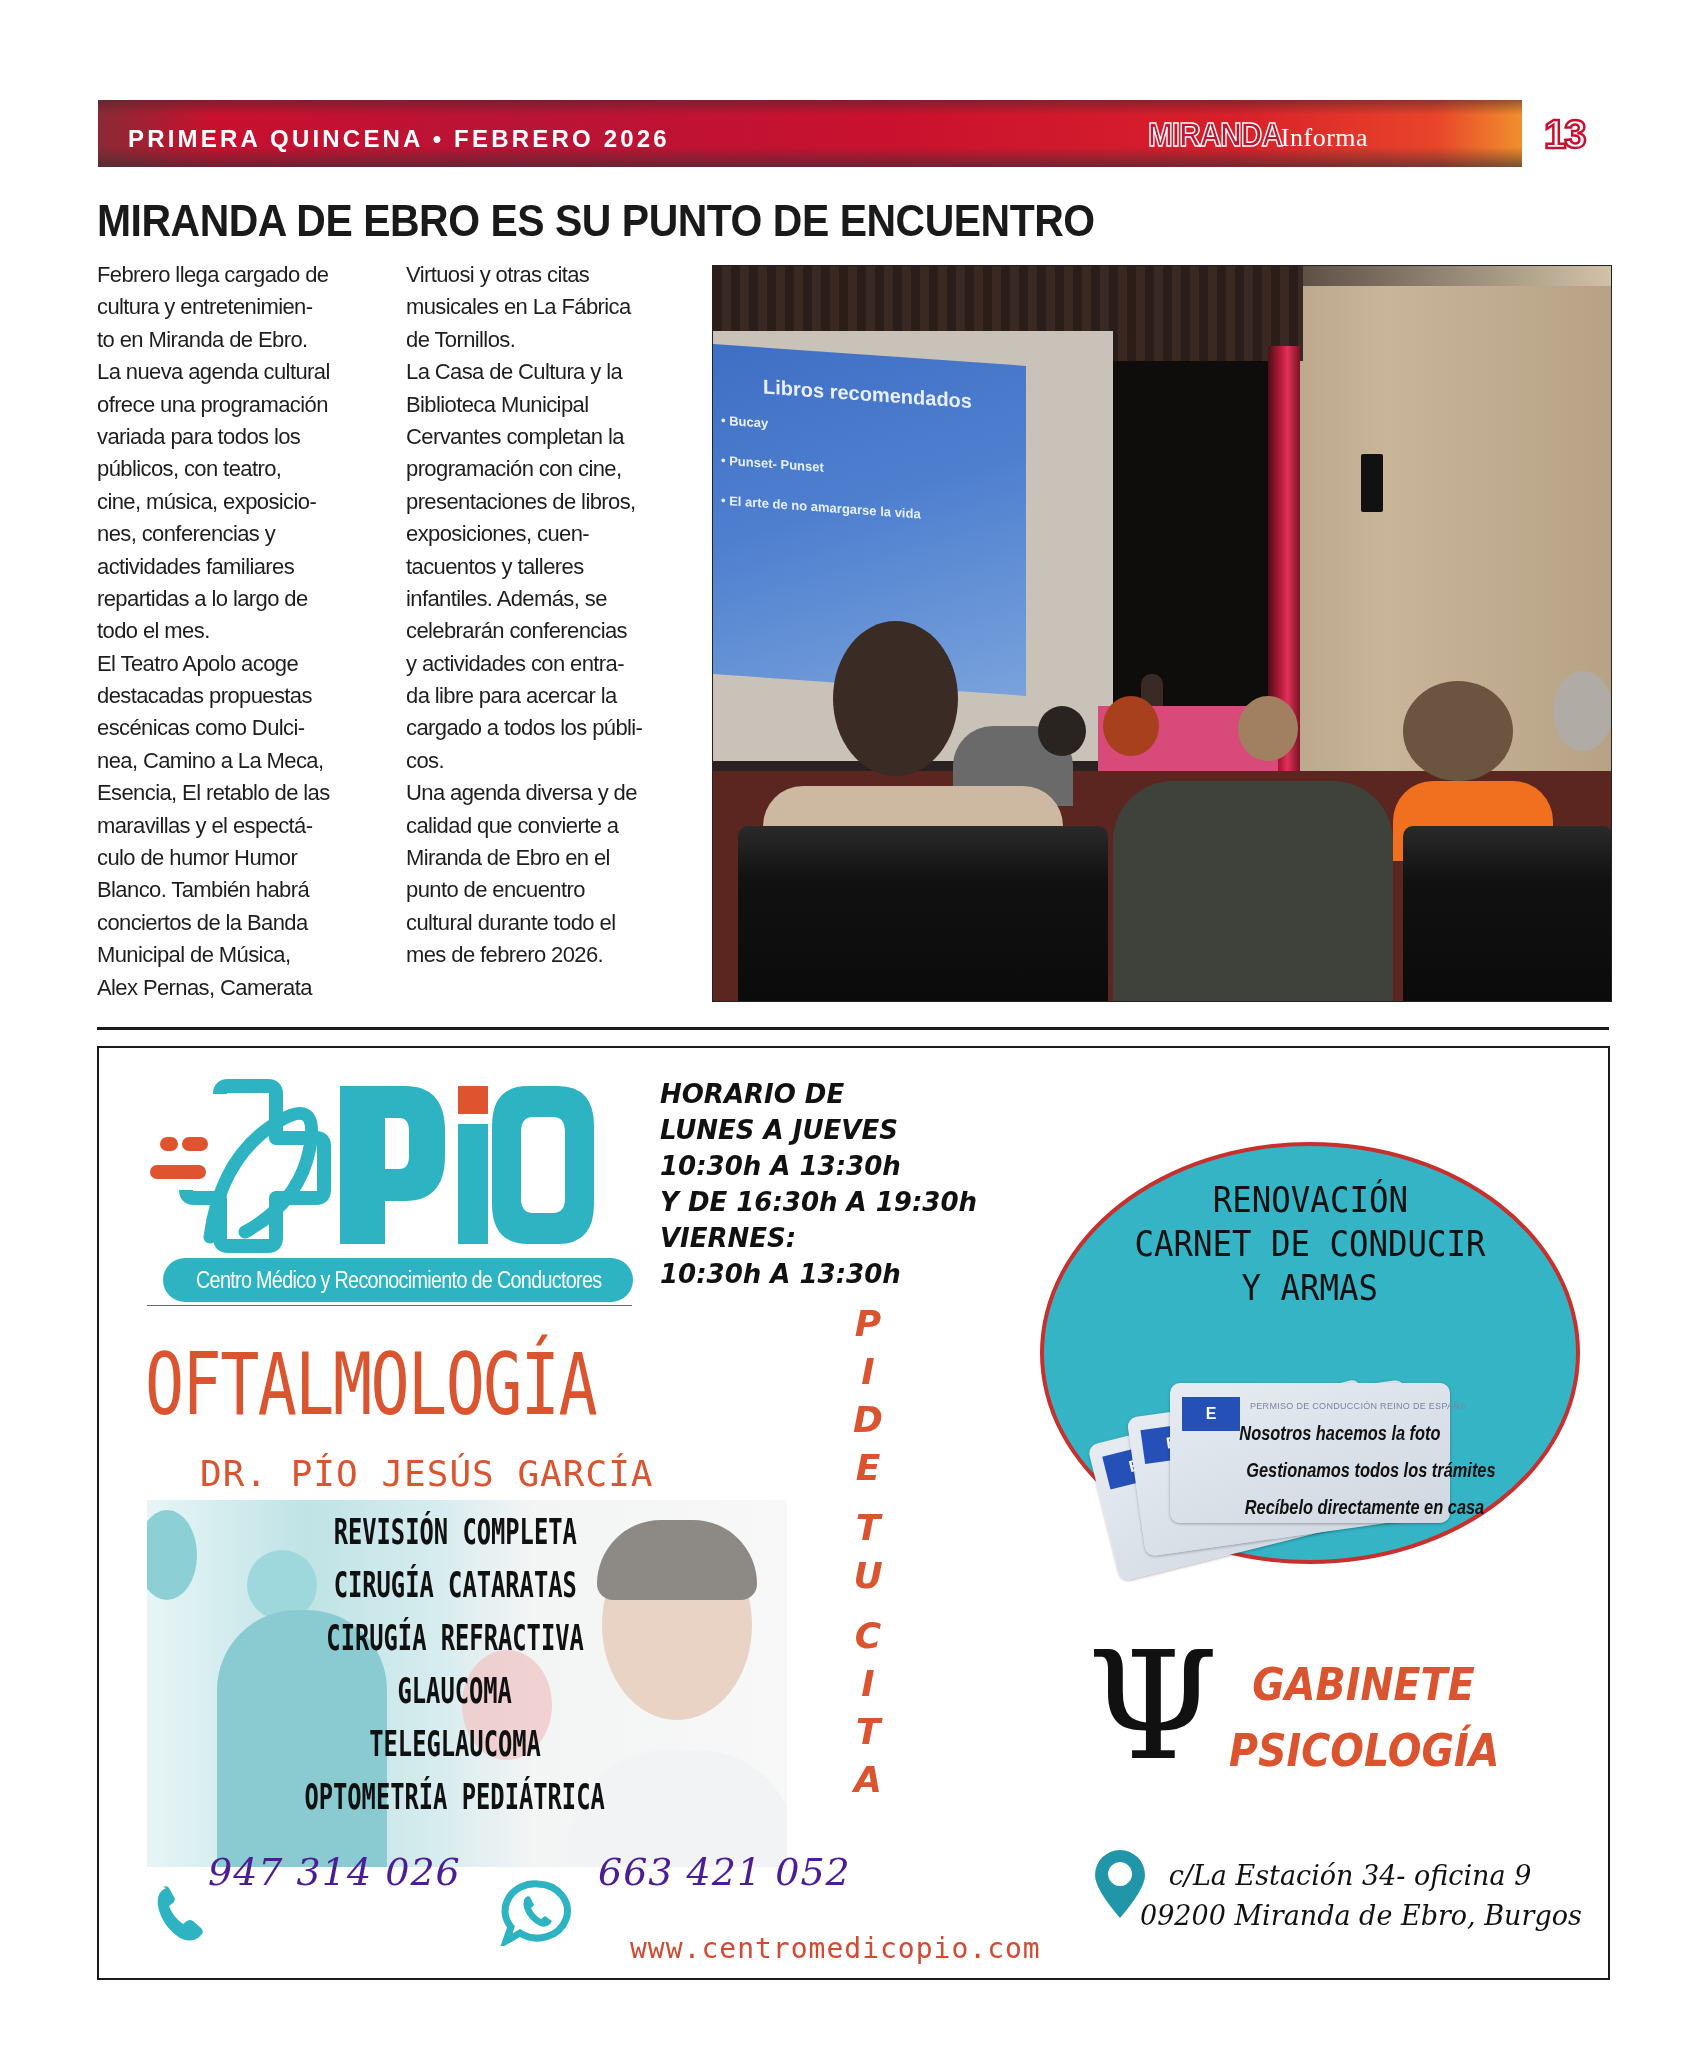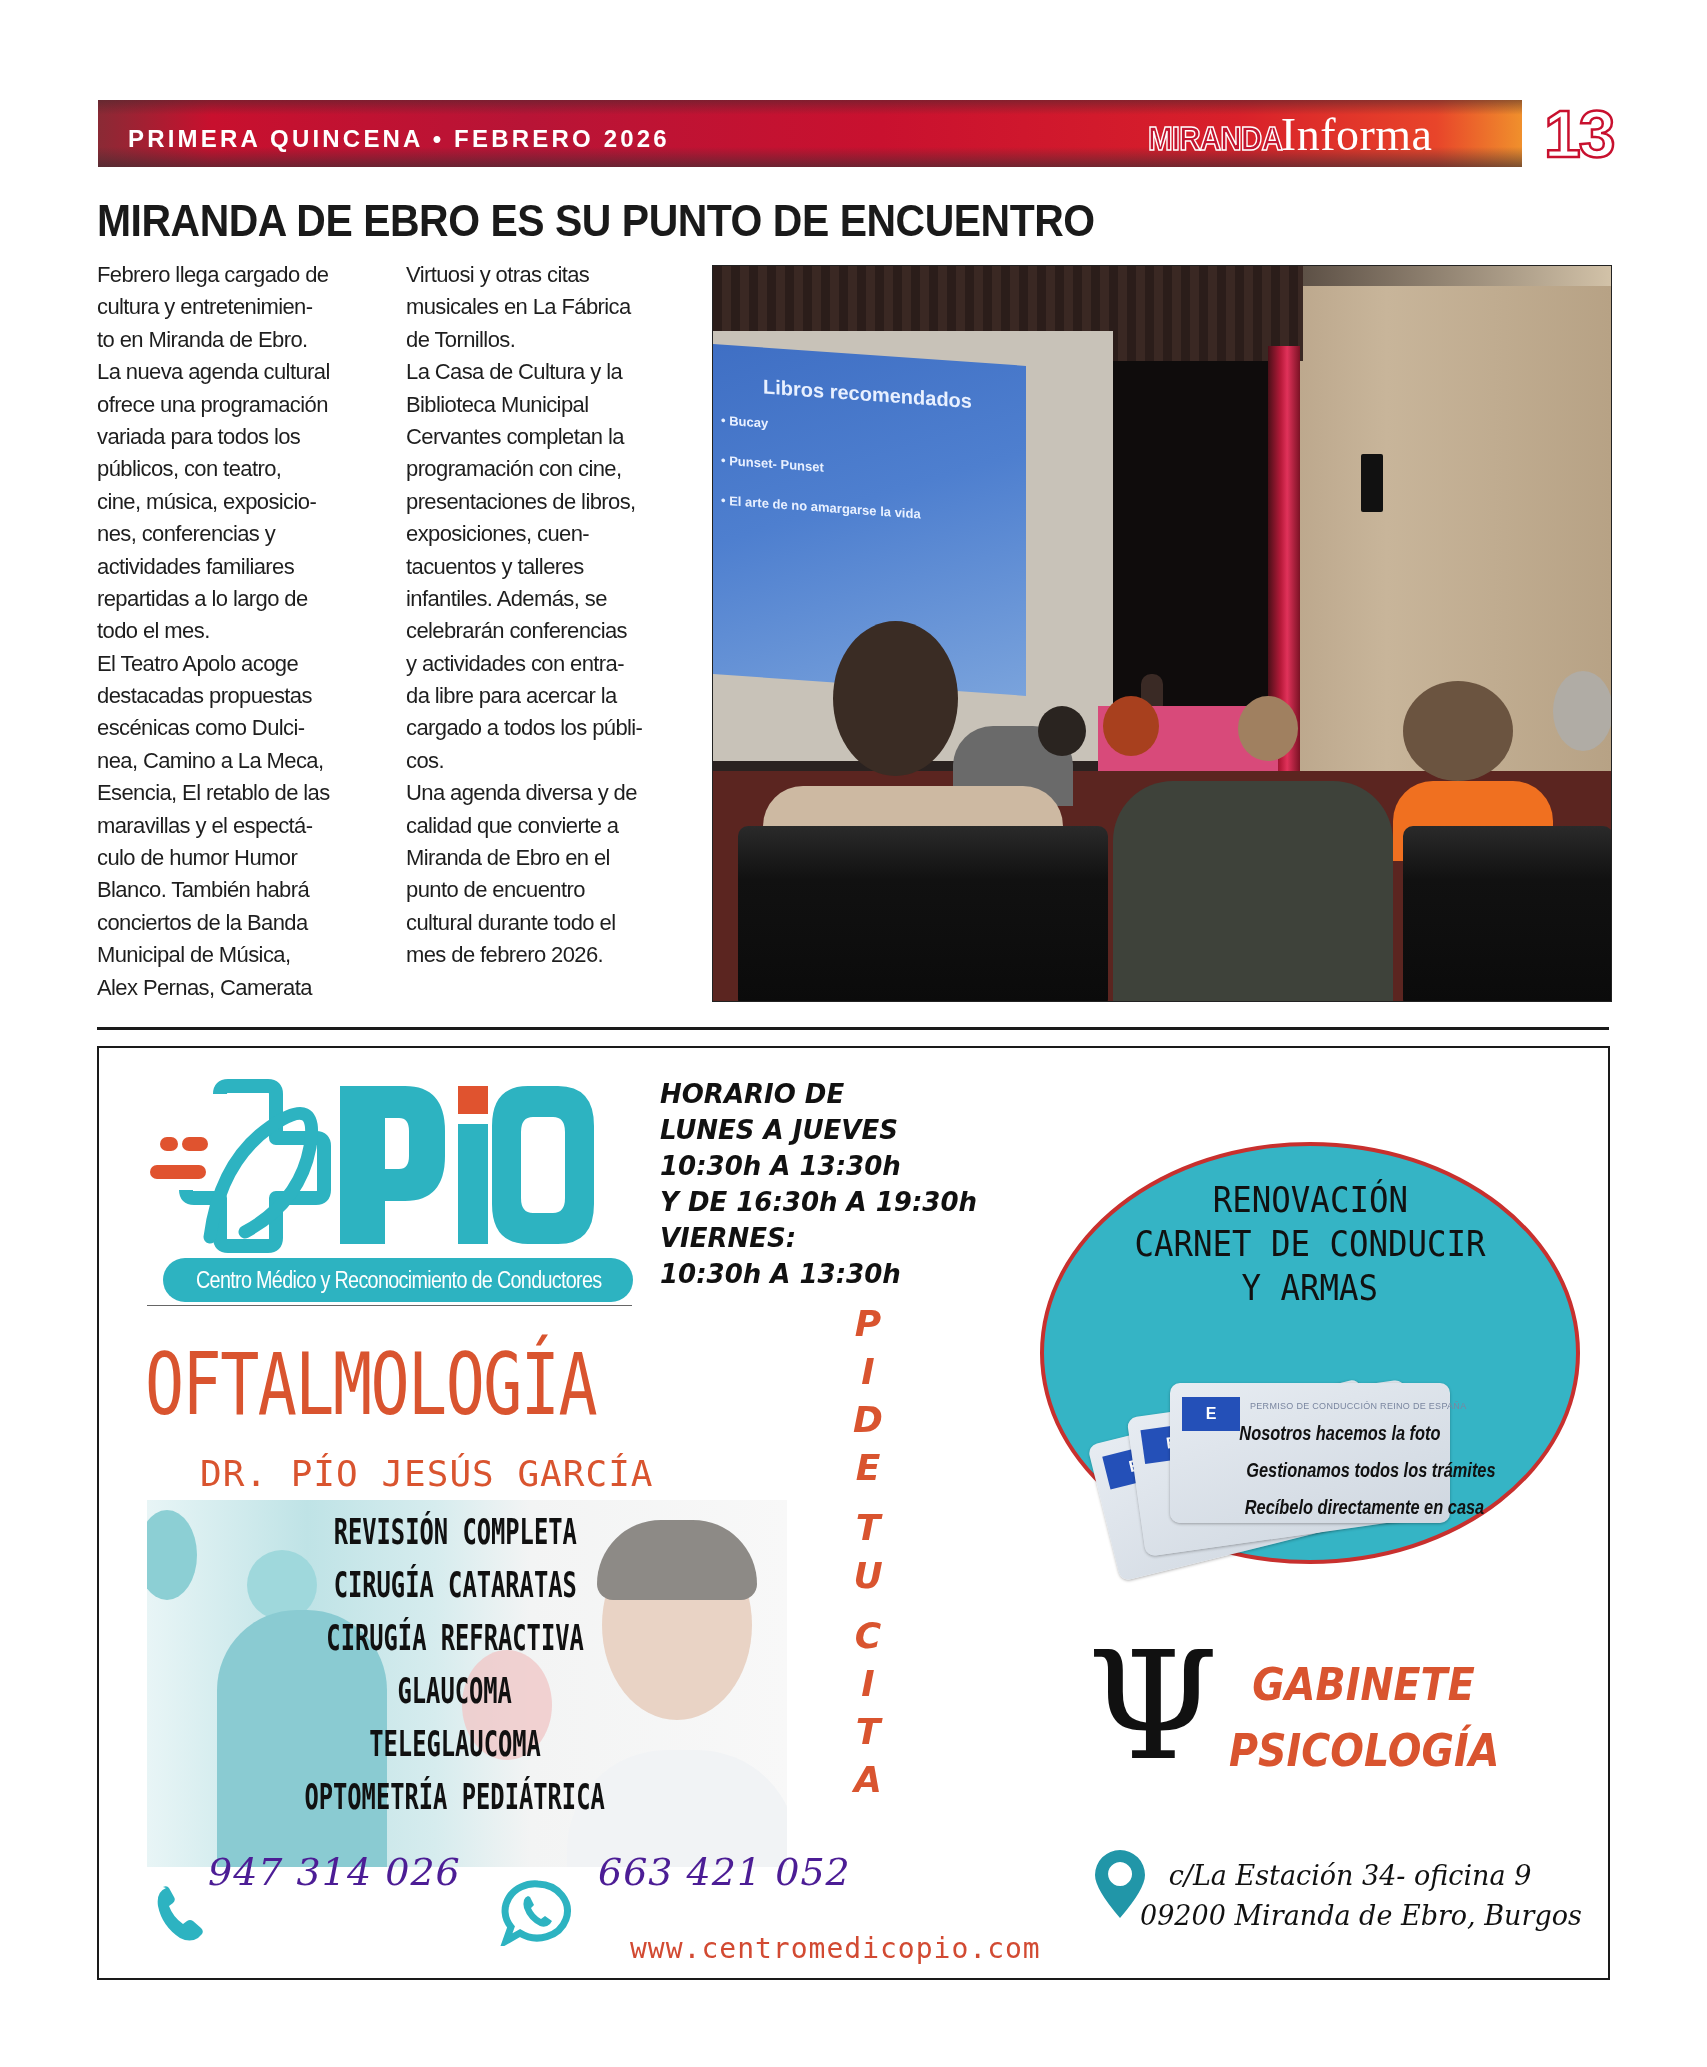--- a/index.html
+++ b/index.html
@@ -20,25 +20,25 @@
   }
   .hdr-brand {
     position:absolute; left:1148px; top:113px; height:44px; white-space:nowrap; line-height:44px;
   }
   .hdr-brand .b1 {
     font-family:"Liberation Sans", sans-serif; font-weight:bold; font-size:33px;
     color:#c01530; -webkit-text-stroke:1.5px #ffffff; letter-spacing:-1px;
     display:inline-block; transform:scaleX(0.9); transform-origin:left center; margin-right:-16px;
   }
   .hdr-brand .b2 {
-    font-family:"Liberation Serif", serif; font-size:46px; color:#ffffff; letter-spacing:0.5px;
+    font-family:"Liberation Serif", serif; font-size:26px; color:#ffffff; letter-spacing:0.5px;
   }
   .page-num {
     position:absolute; left:1544px; top:104px; height:60px; line-height:60px;
-    font-family:"Liberation Sans", sans-serif; font-weight:bold; font-size:66px;
+    font-family:"Liberation Sans", sans-serif; font-weight:bold; font-size:40px;
     color:#ffffff; -webkit-text-stroke:2.5px #c8102e; letter-spacing:-2px;
   }
 
   
   .headline {
     position:absolute; left:97px; top:196px; height:50px; line-height:50px; white-space:nowrap;
     font-family:"Liberation Sans", sans-serif; font-weight:bold; font-size:44px; color:#1a1a1a;
     transform:scaleX(0.93); transform-origin:left center; letter-spacing:-0.5px;
   }
   .col {

